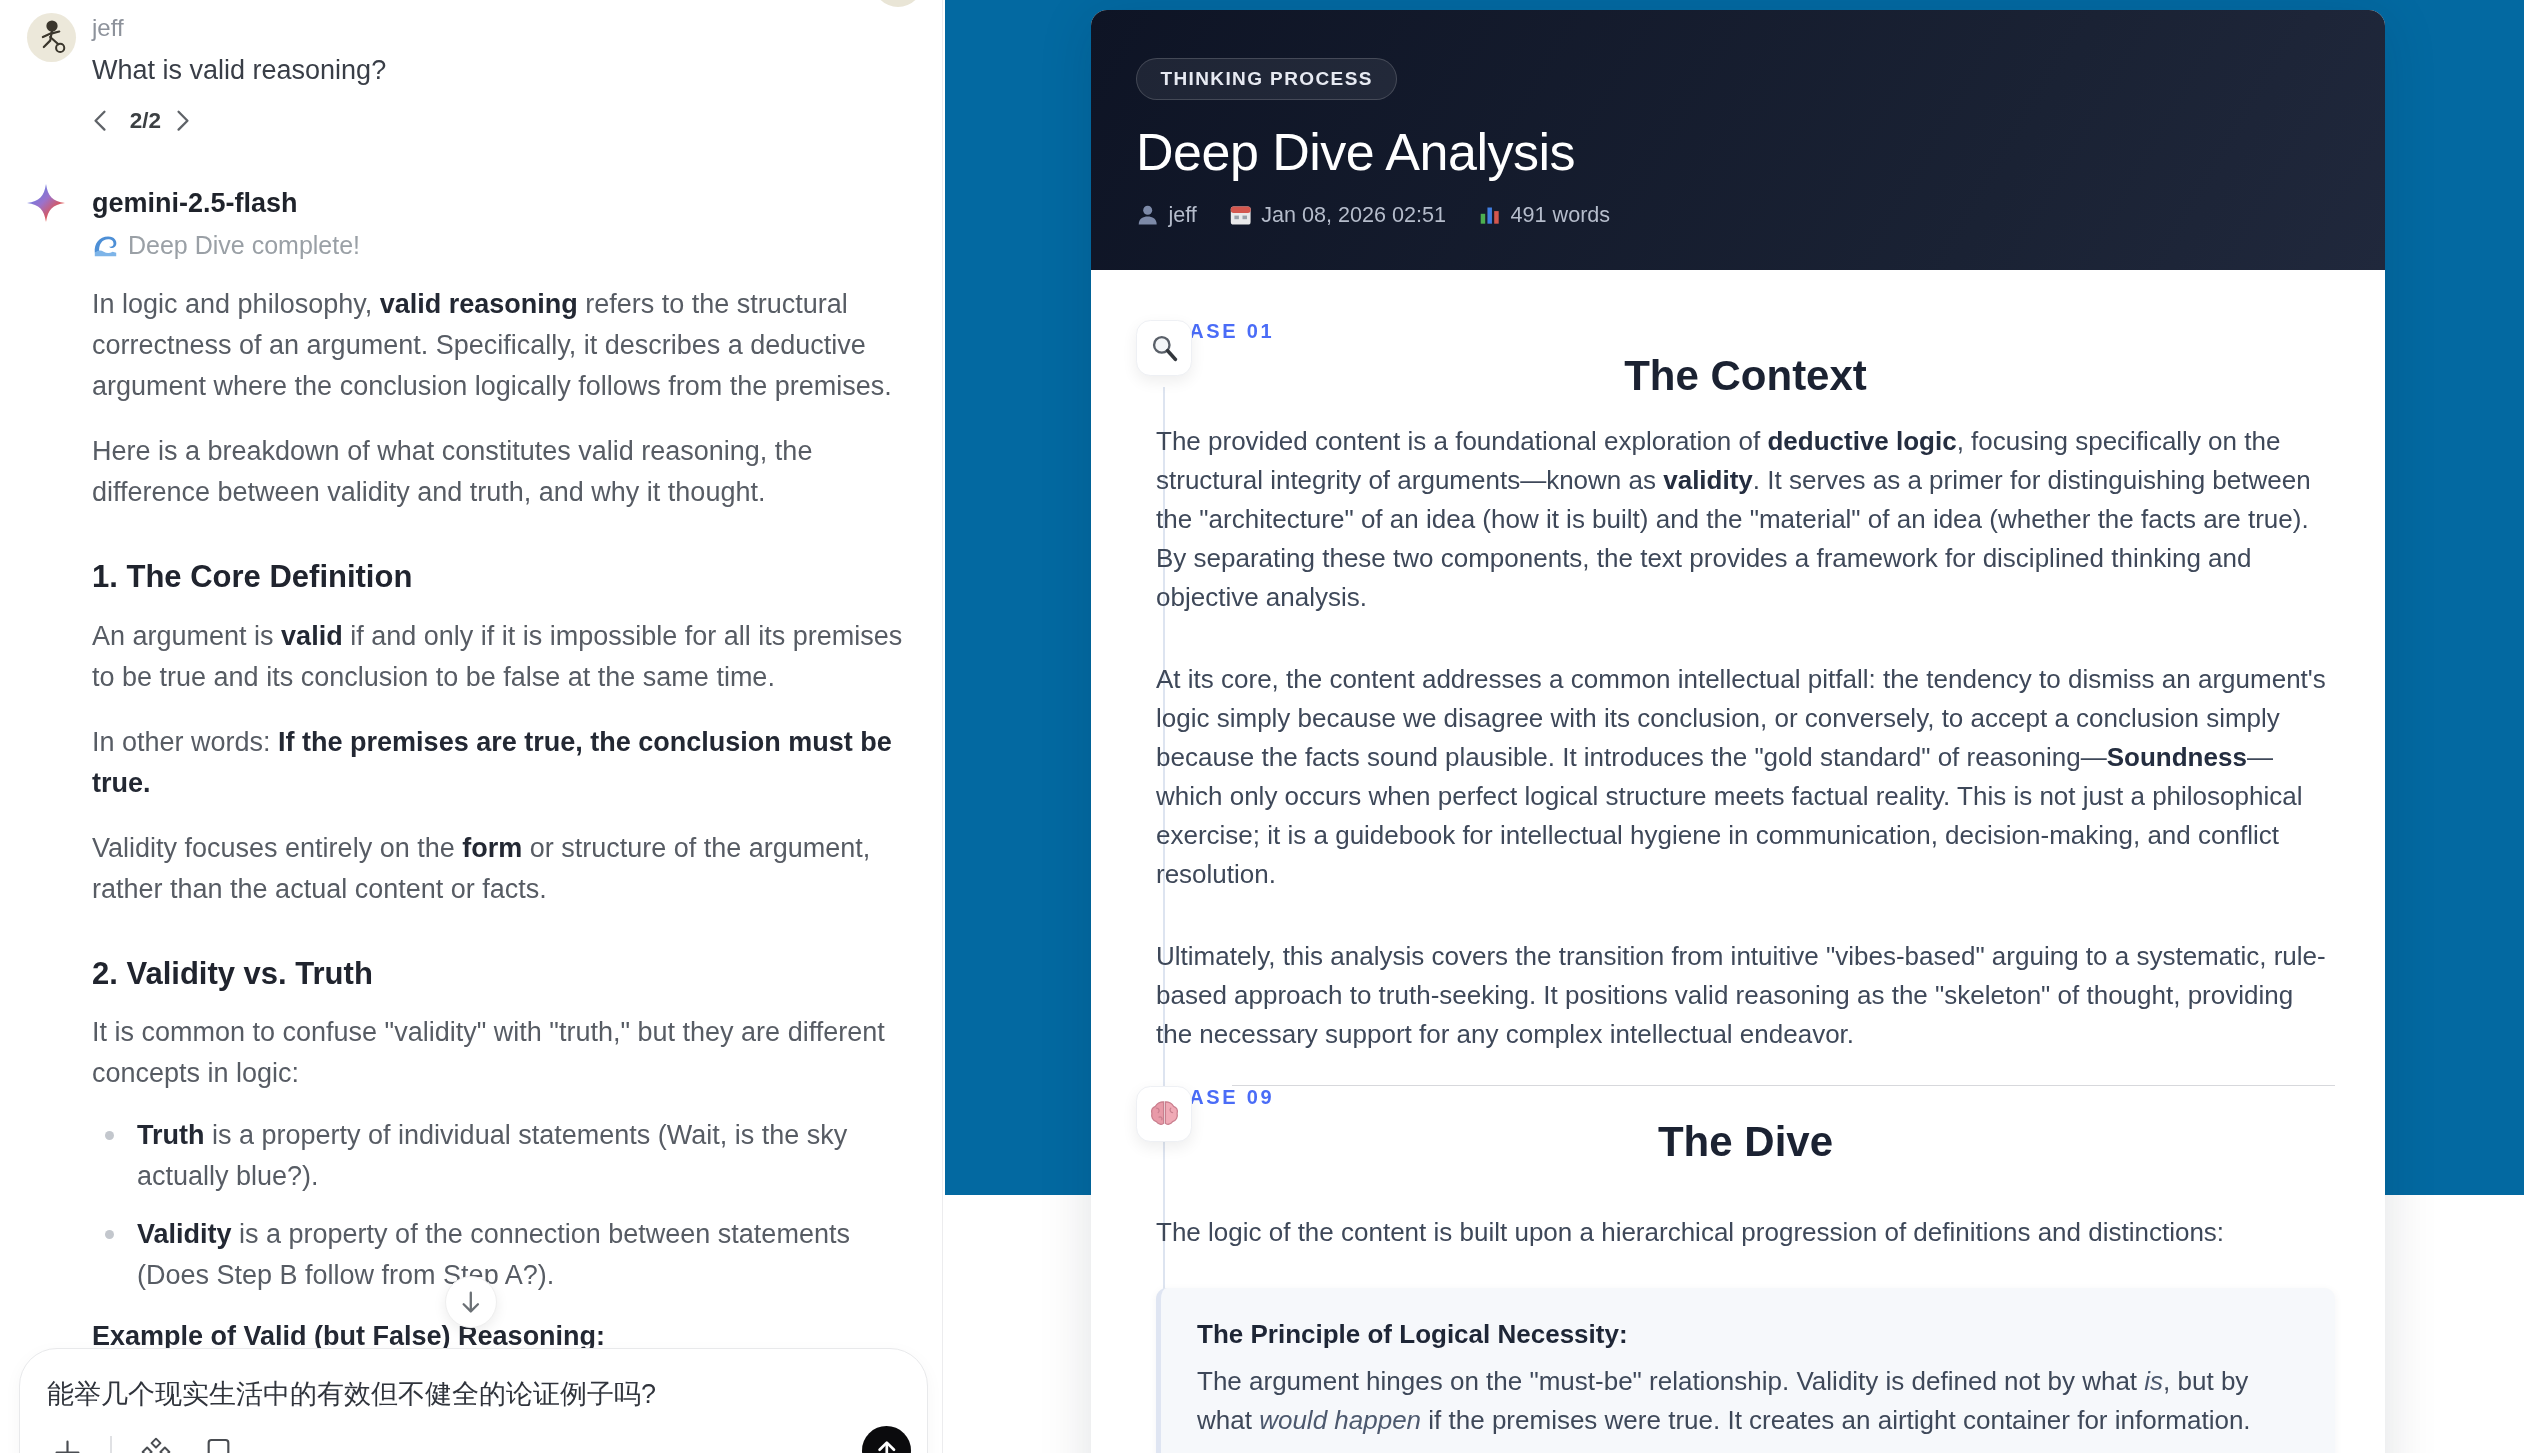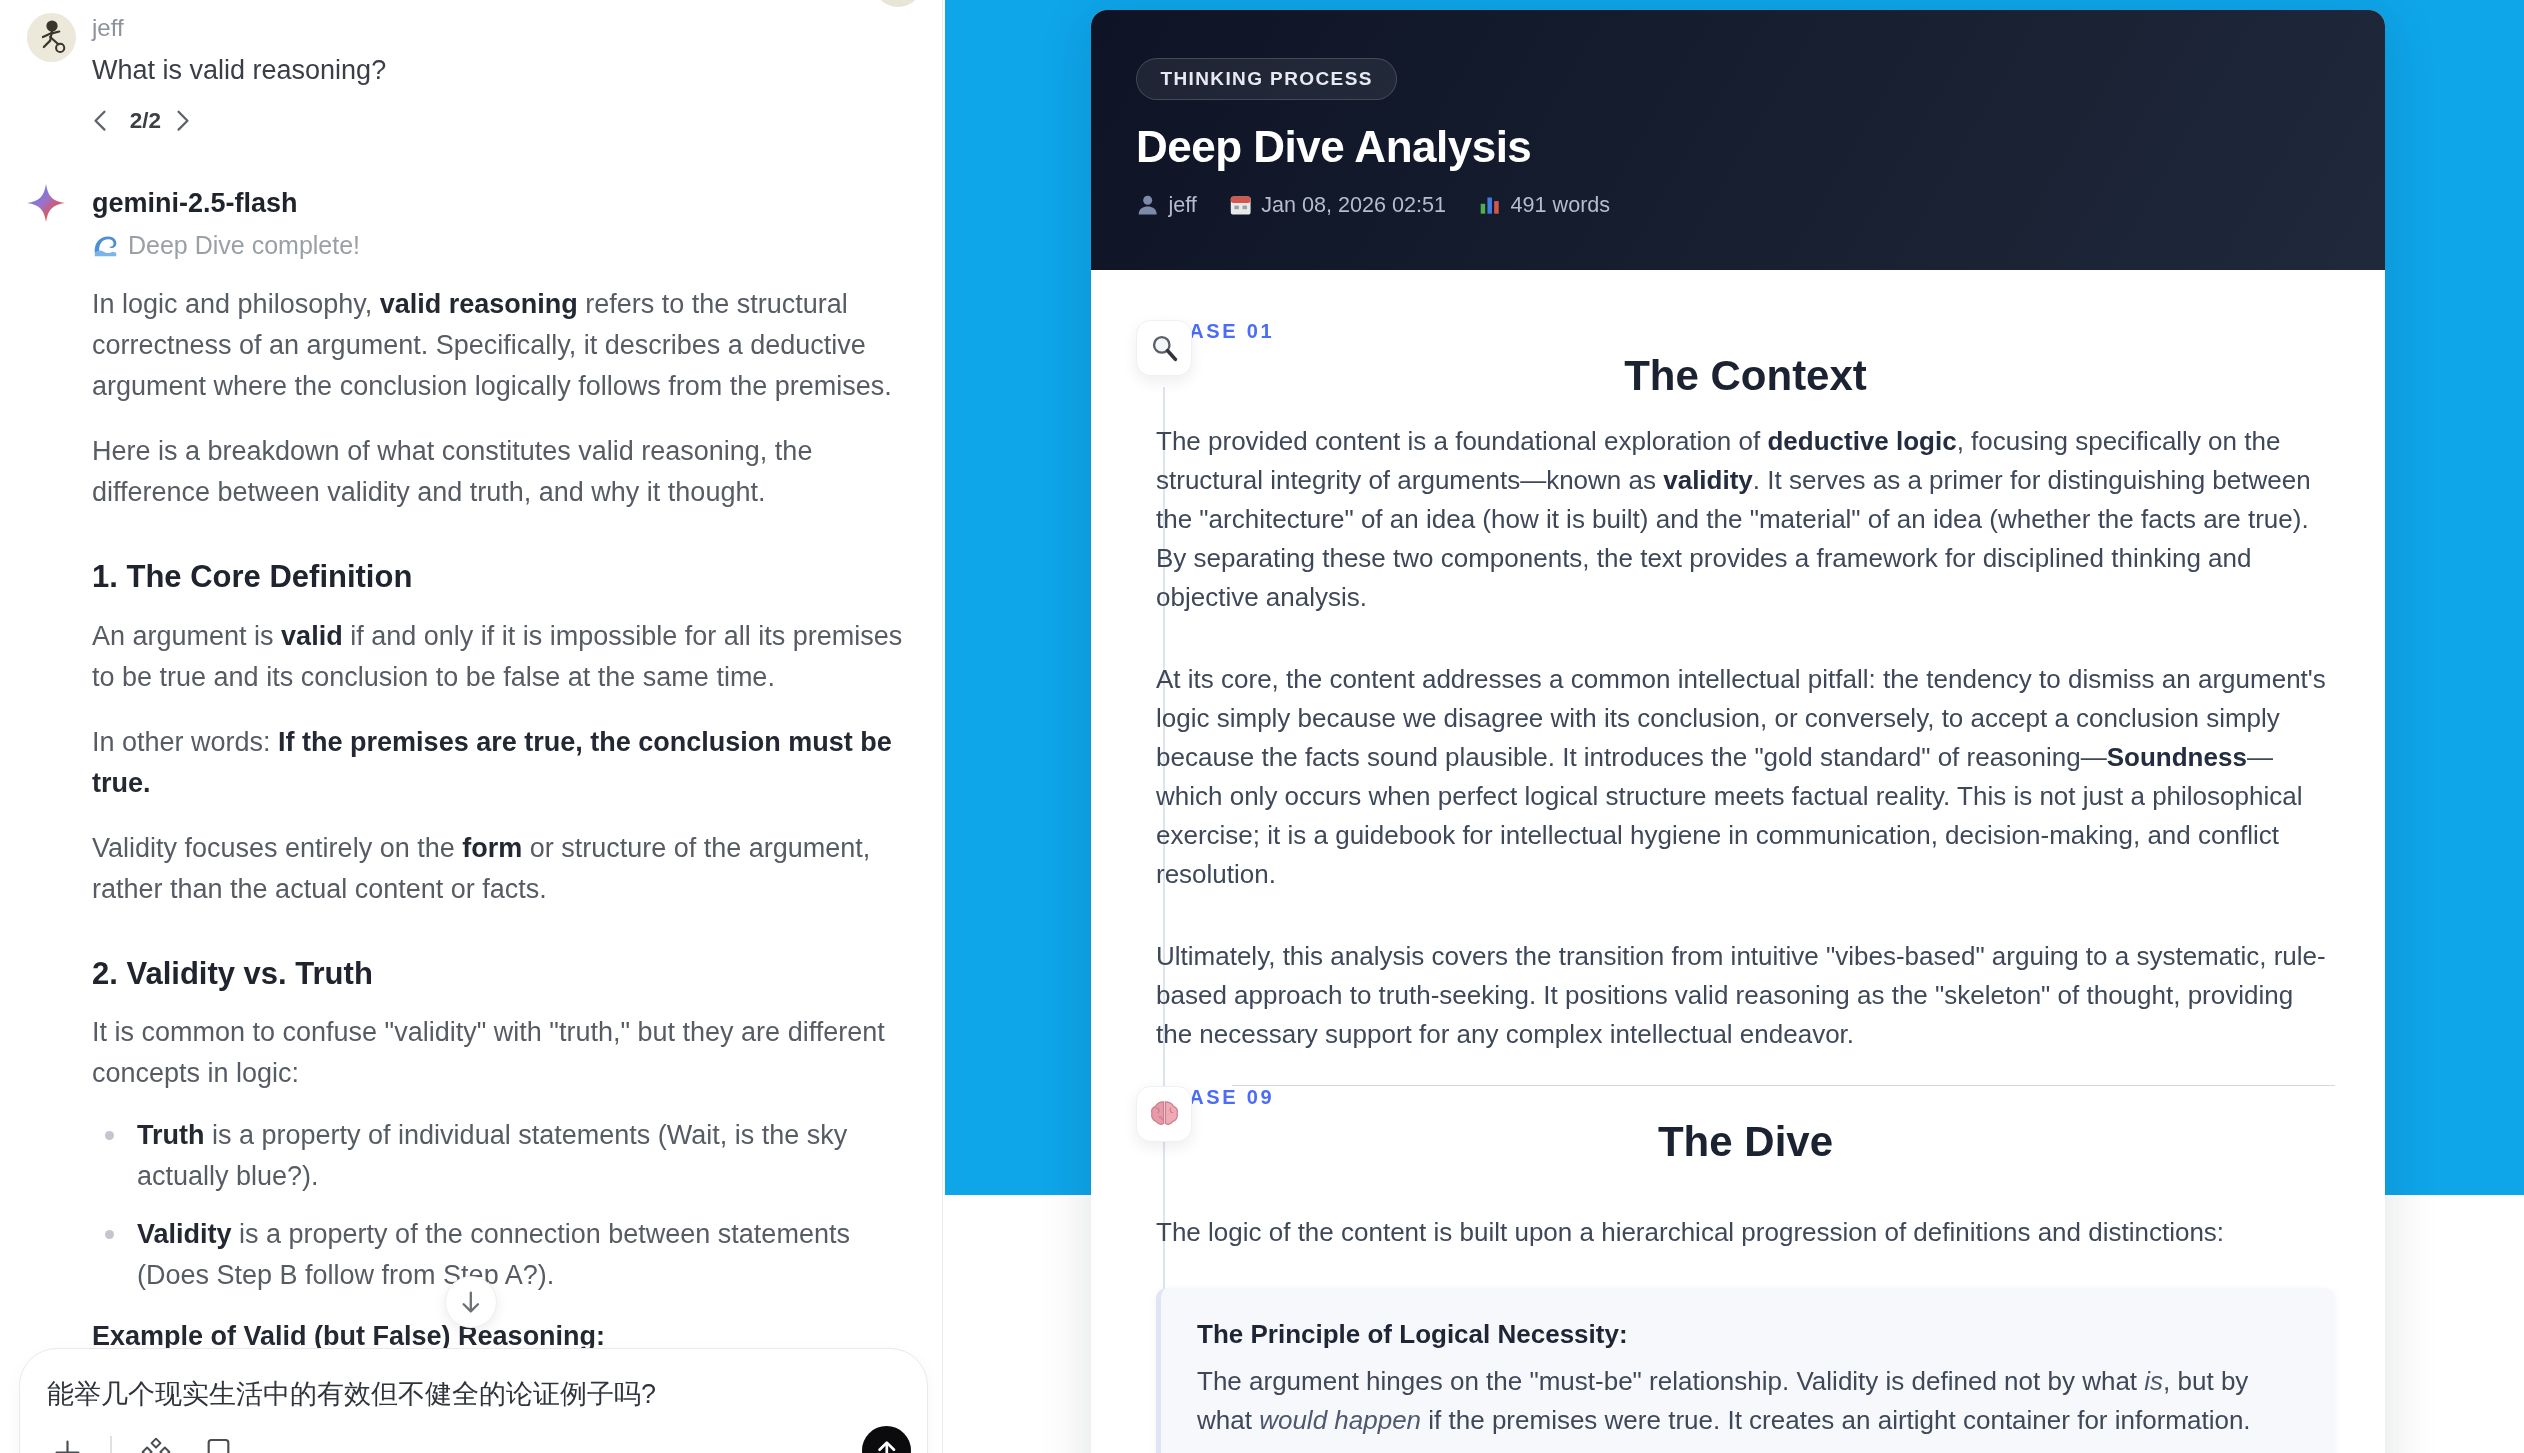--- a/index.html
+++ b/index.html
@@ -45,29 +45,29 @@
     background:#fff; border:1.8px solid #e8e9eb; border-radius:38px;
     box-shadow:0 5.4px 18px rgba(0,0,0,.04); z-index:6; padding:27px 31px 0 27px; }
   .composer-text { font-size:27px; color:#30343c; }
   .composer-tools { position:absolute; left:27px; top:83px; display:flex; align-items:center; gap:23.4px; }
   .tool-btn { width:40px; height:40px; display:flex; align-items:center; justify-content:center; cursor:pointer; }
   .tool-sep { width:1.8px; height:32px; background:#e0e1e4; }
   .send-btn { position:absolute; right:16px; top:77px; width:49px; height:49px; border-radius:50%;
     background:#0b0b0d; display:flex; align-items:center; justify-content:center; cursor:pointer; }
 
   
-  .right-area { position:absolute; left:945px; top:0; width:1580px; height:1195px; background:#0ea5e9; }
+  .right-area { position:absolute; left:945px; top:0; width:1580px; height:1195px; background:#0369a1; }
   .card { position:absolute; left:146px; top:10px; width:1294px; height:1531px; border-radius:16px;
     background:#fff; box-shadow:0 10.8px 54px rgba(15,23,42,.13); }
   .card-header { height:260px; border-radius:16px 16px 0 0; padding:48px 45px 0 45px;
     background:linear-gradient(120deg,#0e1425 0%, #1a2234 70%, #20283c 100%); }
   .badge { display:inline-block; padding:9px 23.4px; border-radius:21.6px; font-size:19px; font-weight:700;
     letter-spacing:1.4px; color:#e7eaf2; background:rgba(255,255,255,.07);
     border:1.8px solid rgba(255,255,255,.16); }
-  .card-title { margin-top:21.6px; font-size:44px; font-weight:700; color:#ffffff; letter-spacing:-0.5px; }
+  .card-title { margin-top:21.6px; font-size:52px; font-weight:400; color:#ffffff; letter-spacing:-0.5px; }
   .meta-row { margin-top:20px; display:flex; align-items:center; gap:32px; font-size:21.6px; color:#b5bccb; }
   .meta-item { display:flex; align-items:center; gap:9px; }
 
   .card-body { position:relative; padding:50px 50px 108px 0; }
   .timeline { position:absolute; left:72px; top:117px; width:1.8px; height:1441px; background:#dde4f0; }
   .phase { position:relative; padding-left:65px; }
   .phase-icon { position:absolute; left:45px; top:0; width:56px; height:56px; border-radius:14.4px;
     background:#fff; border:1.8px solid #eef0f4; box-shadow:0 5.4px 14.4px rgba(0,0,0,.07);
     display:flex; align-items:center; justify-content:center; z-index:2; }
   .phase-label { font-size:20px; font-weight:800; letter-spacing:2.7px; color:#4a6cf7; }

